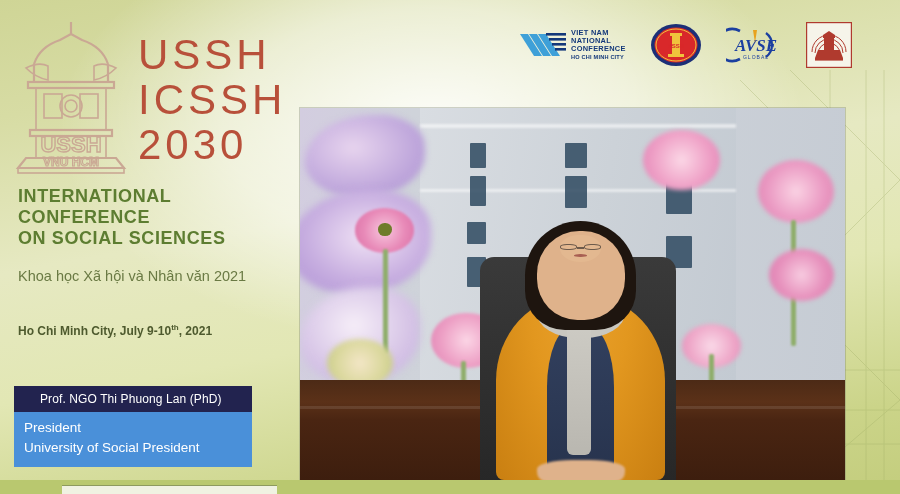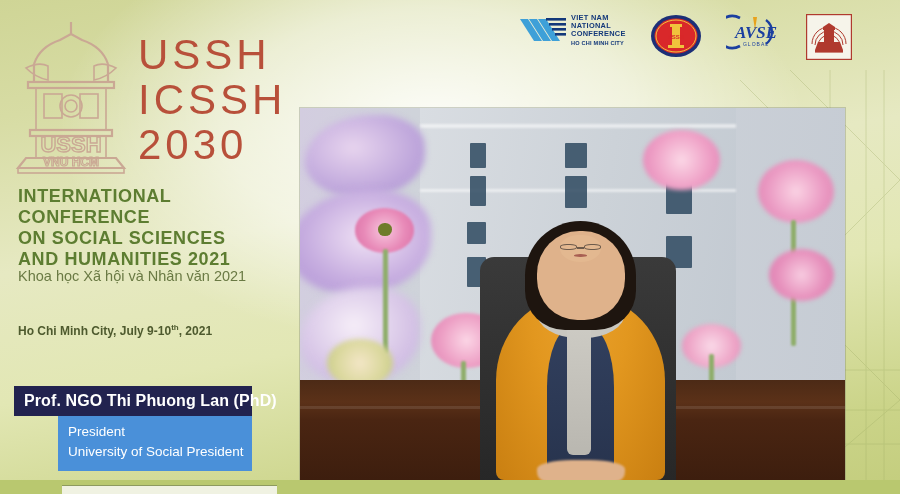--- a/index.html
+++ b/index.html
@@ -47,31 +47,30 @@
   }
   .conf-date{
     position:absolute;left:18px;top:323px;width:255px;
     color:#4e5a2e;font-weight:bold;font-size:12px;
   }
   .conf-date sup{font-size:8px;}
 
   
   .speaker{position:absolute;left:14px;top:386px;width:238px;}
   .speaker-name{
-    background:#22234f;color:#ffffff;font-weight:bold;font-size:16px;
-    padding:6px 8px 6px 10px;white-space:nowrap;letter-spacing:.1px;
+    background:#22234f;color:#ffffff;font-weight:normal;font-size:12px;
+    padding:6px 8px 6px 26px;white-space:nowrap;letter-spacing:.1px;
   }
   .speaker-body{
     background:#4a90d9;color:#ffffff;font-size:13.5px;line-height:20px;
     padding:6px 8px 9px 10px;
-    margin-left:44px;
-  }
-
-  
-  .partners{position:absolute;left:520px;top:14px;height:62px;display:flex;align-items:flex-start;gap:24px;}
+  }
+
+  
+  .partners{position:absolute;left:520px;top:14px;height:62px;display:flex;align-items:center;gap:24px;}
   .p-logo{display:flex;align-items:center;}
 
   .vnu-bars{width:46px;height:30px;margin-right:5px;}
   .vnu-txt{color:#13387a;font-weight:bold;font-size:7.4px;line-height:8.2px;letter-spacing:.3px;}
   .vnu-txt .sub{font-size:5.6px;letter-spacing:.2px;}
 
   .vssh{width:52px;height:44px;}
   .avse{width:56px;height:36px;}
   .ruby{width:46px;height:46px;}
 
@@ -213,21 +212,20 @@
     <div class="brand">
       <div>USSH</div>
       <div>ICSSH</div>
       <div>2030</div>
     </div>
   </div>
 
   <div class="conf-title">
     <div>INTERNATIONAL CONFERENCE</div>
     <div>ON SOCIAL SCIENCES</div>
-    <div>AND HUMANITIES 2021</div>
   </div>
 
   <div class="conf-vi">
     <div>Khoa học Xã hội và Nhân văn 2021</div>
   </div>
 
   <div class="conf-date"><span>Ho Chi Minh City, July 9-10</span><sup>th</sup><span>, 2021</span></div>
 
   <div class="speaker">
     <div class="speaker-name">Prof. NGO Thi Phuong Lan (PhD)</div>

